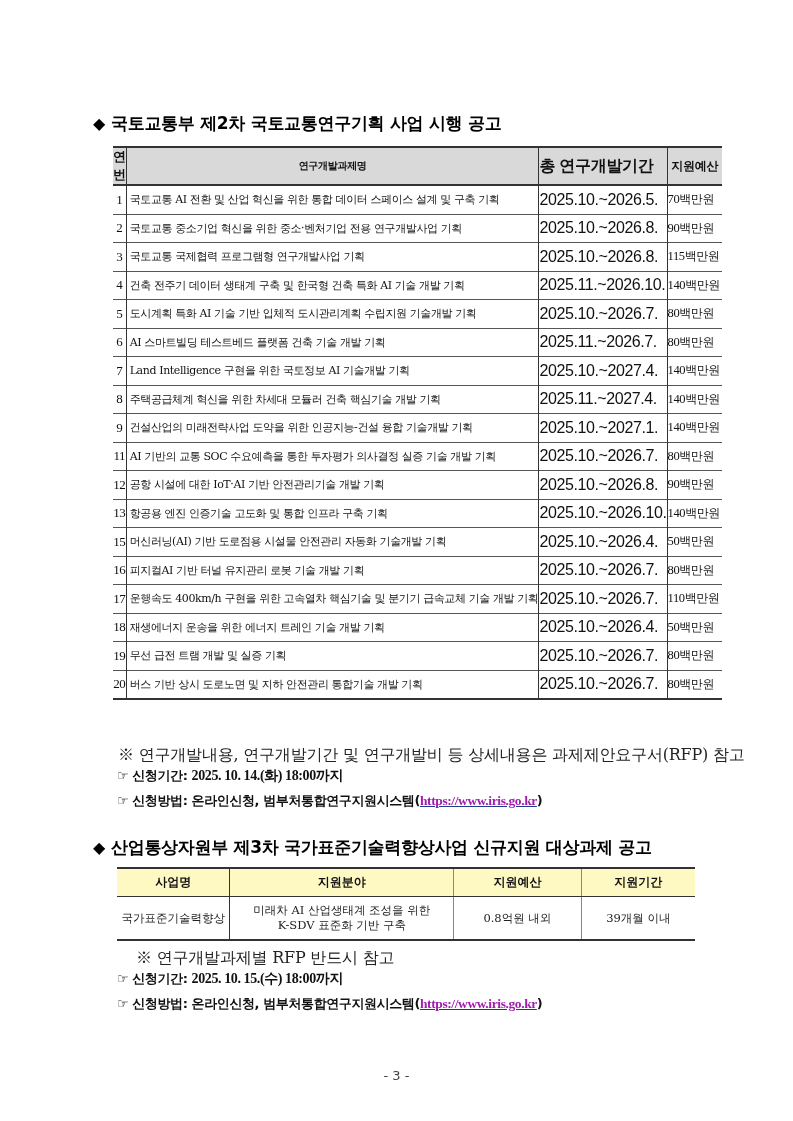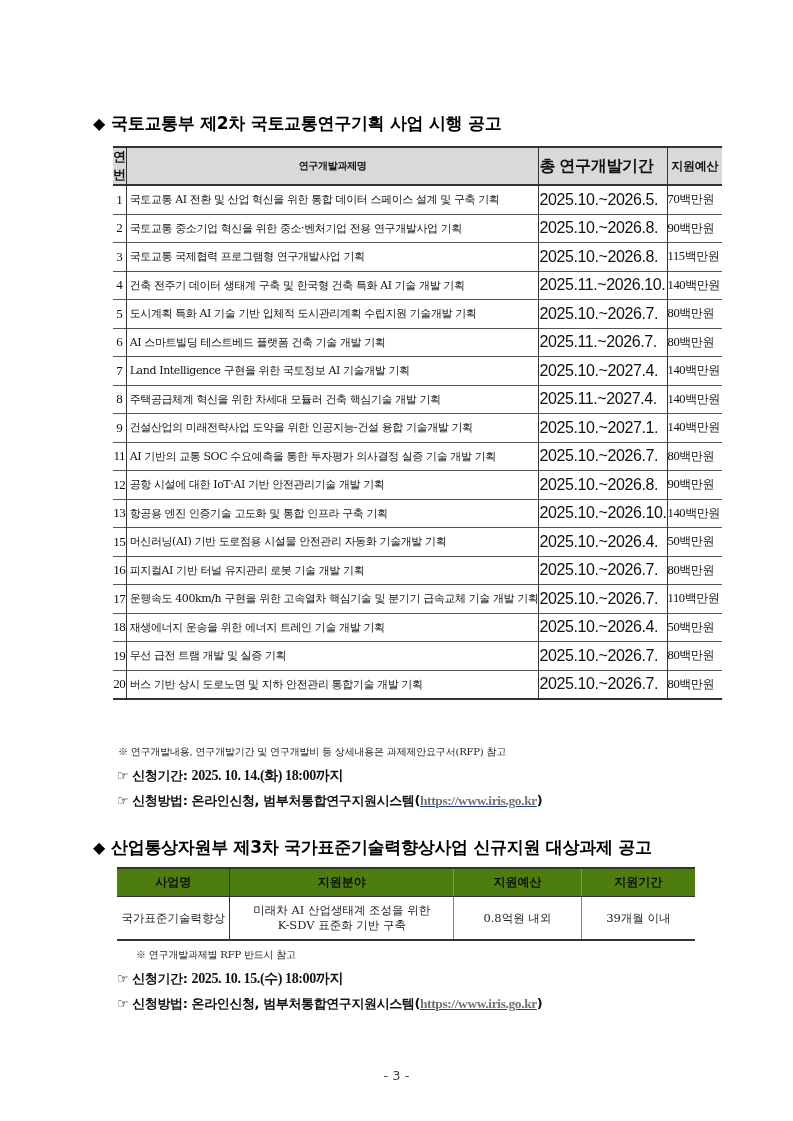--- a/index.html
+++ b/index.html
@@ -27,32 +27,32 @@
   #t1 tr:first-child td { border-top: none; }
   #t1 .c-no { width: 30px; text-align: center; border-right: 1px solid #333; font-family: "Liberation Serif", serif; font-size: 13px; }
   #t1 .c-title { width: 383px; text-align: left; padding-left: 3px; border-right: 1px solid #333; }
   #t1 .c-period { width: 102px; text-align: left; border-right: 1px solid #333; font-family: Liberation Sans, sans-serif; font-size: 16px; }
   #t1 .c-budget { width: 63px; padding-right: 2px; font-size: 12px; }
   #t1 .c-budget .num { font-family: "Liberation Serif", serif; font-size: 12.5px; }
   #t1 th.c-no, #t1 th.c-title, #t1 th.c-period { border-right: 1px solid #333; }
   #t1 th.c-title { text-align: center; padding-left: 0; }
   #t1 th.c-budget { text-align: center; padding-right: 0; }
 
-  .note { position: absolute; left: 118px; font-size: 10px; color: #222; white-space: nowrap; letter-spacing: -0.2px; }
+  .note { position: absolute; left: 118px; font-size: 16px; color: #222; white-space: nowrap; letter-spacing: -0.2px; }
   .apply {
     position: absolute; left: 117px; font-size: 13px; font-weight: bold;
     font-family: "DejaVu Sans", "Liberation Sans", sans-serif; white-space: nowrap; letter-spacing: -0.4px;
   }
   .apply .hand { font-weight: normal; margin-right: 4px; }
-  .apply .link { color: #737373; text-decoration: underline; text-decoration-color: #1f3b8c; font-family: "Liberation Serif", serif; font-weight: bold; font-size: 13.5px; }
+  .apply .link { color: #a21caf; text-decoration: underline; text-decoration-color: #1f3b8c; font-family: "Liberation Serif", serif; font-weight: bold; font-size: 13.5px; }
   .apply .num { font-family: "Liberation Serif", serif; font-size: 14px; }
 
   #t2 { left: 117px; top: 867px; width: 578px; border-top: 2px solid #333; border-bottom: 2px solid #333; }
   #t2 th {
-    background: #4d7c0f; height: 27px; font-size: 12px; font-weight: bold;
+    background: #fef9c3; height: 27px; font-size: 12px; font-weight: bold;
     font-family: Liberation Sans, sans-serif;
     border-bottom: 1px solid #333; padding: 0; text-align: center;
   }
   #t2 td { height: 42px; font-size: 11.5px; text-align: center; padding: 0; color: #222; line-height: 15px; }
   #t2 .col1 { width: 113px; border-right: 1px solid #333; }
   #t2 .col2 { width: 224px; }
   #t2 .col3 { width: 127px; border-left: 1px solid #888; }
   #t2 .col4 { width: 114px; border-left: 1px solid #888; }
   #t2 th.col3, #t2 th.col4 { border-left: 1px solid #888; }
   #t2 th.col1 { border-right: 1px solid #333; }

